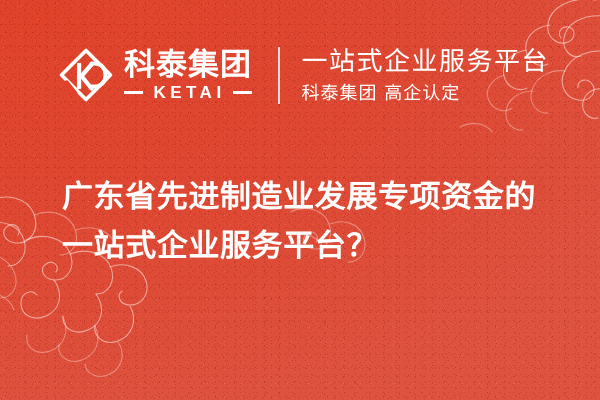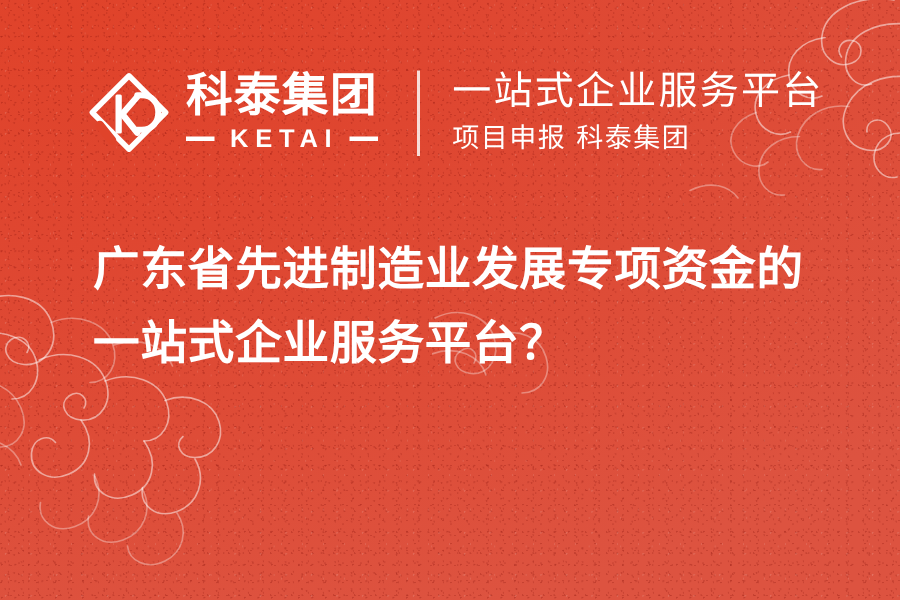--- a/index.html
+++ b/index.html
@@ -167,21 +167,21 @@
     line-height: 1.2;
     margin-top: 6px;
     white-space: nowrap;
     font-family: "DejaVu Serif", "Liberation Serif", serif;
   }
 
   
   #headline {
     position: absolute;
     left: 62px;
-    top: 156px;
+    top: 172px;
     width: 500px;
   }
   .headline-line {
     color: #ffffff;
     font-size: 31px;
     font-weight: 700;
     letter-spacing: .6px;
     line-height: 49px;
     white-space: nowrap;
     font-family: "DejaVu Sans", "Liberation Sans", sans-serif;
@@ -269,21 +269,21 @@
         <span class="dash"></span>
         <span id="logo-en">KETAI</span>
         <span class="dash"></span>
       </div>
     </div>
 
     <div id="header-divider"></div>
 
     <div id="tagline-block">
       <div id="tagline-main">一站式企业服务平台</div>
-      <div id="tagline-sub">项目申报 科泰集团</div>
+      <div id="tagline-sub">科泰集团 高企认定</div>
     </div>
   </div>
 
   <div id="headline">
     <div class="headline-line">广东省先进制造业发展专项资金的</div>
     <div class="headline-line">一站式企业服务平台？</div>
   </div>
 
 </div>
 

